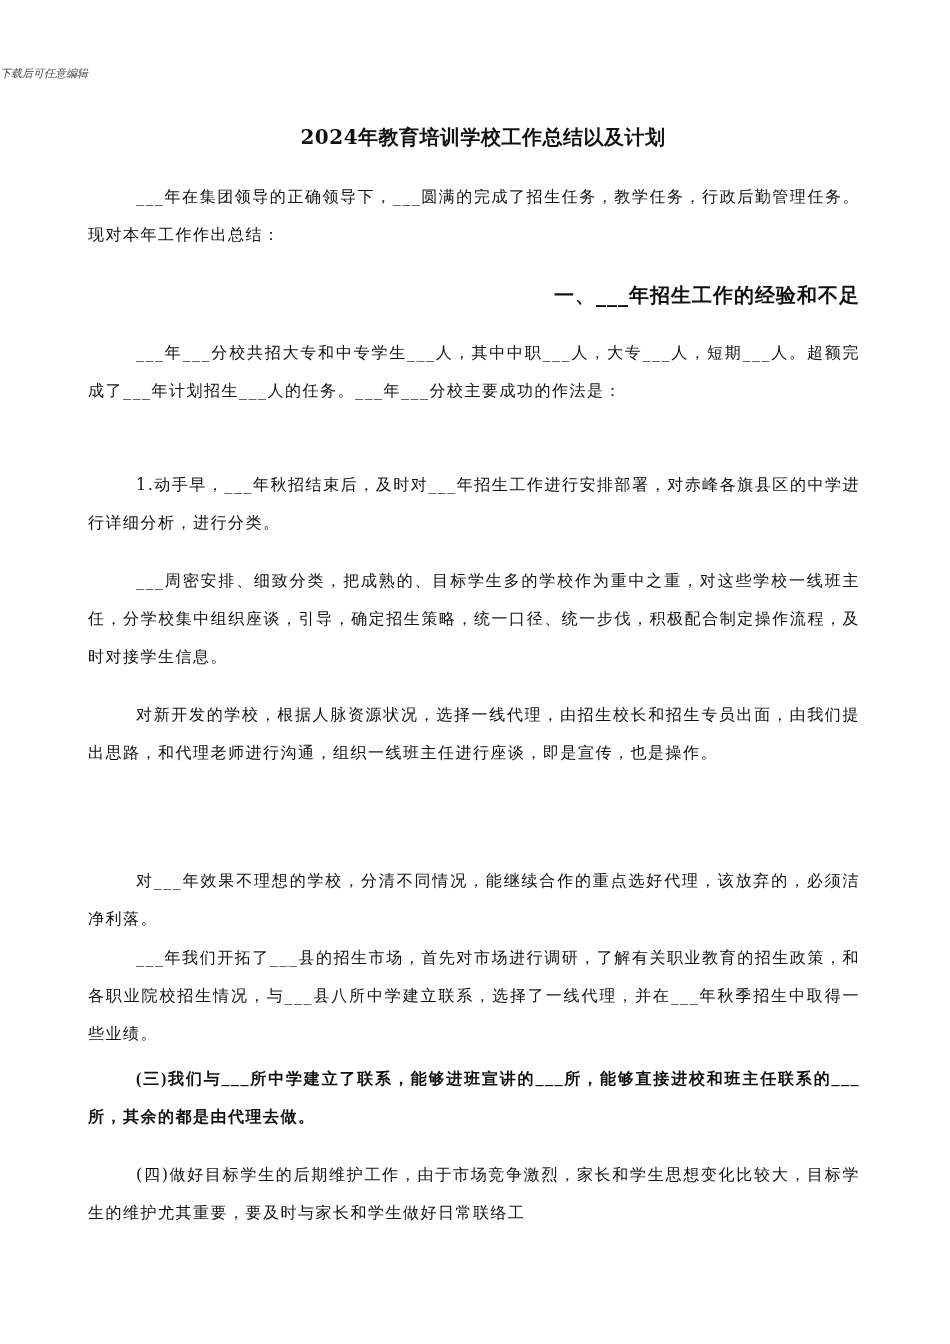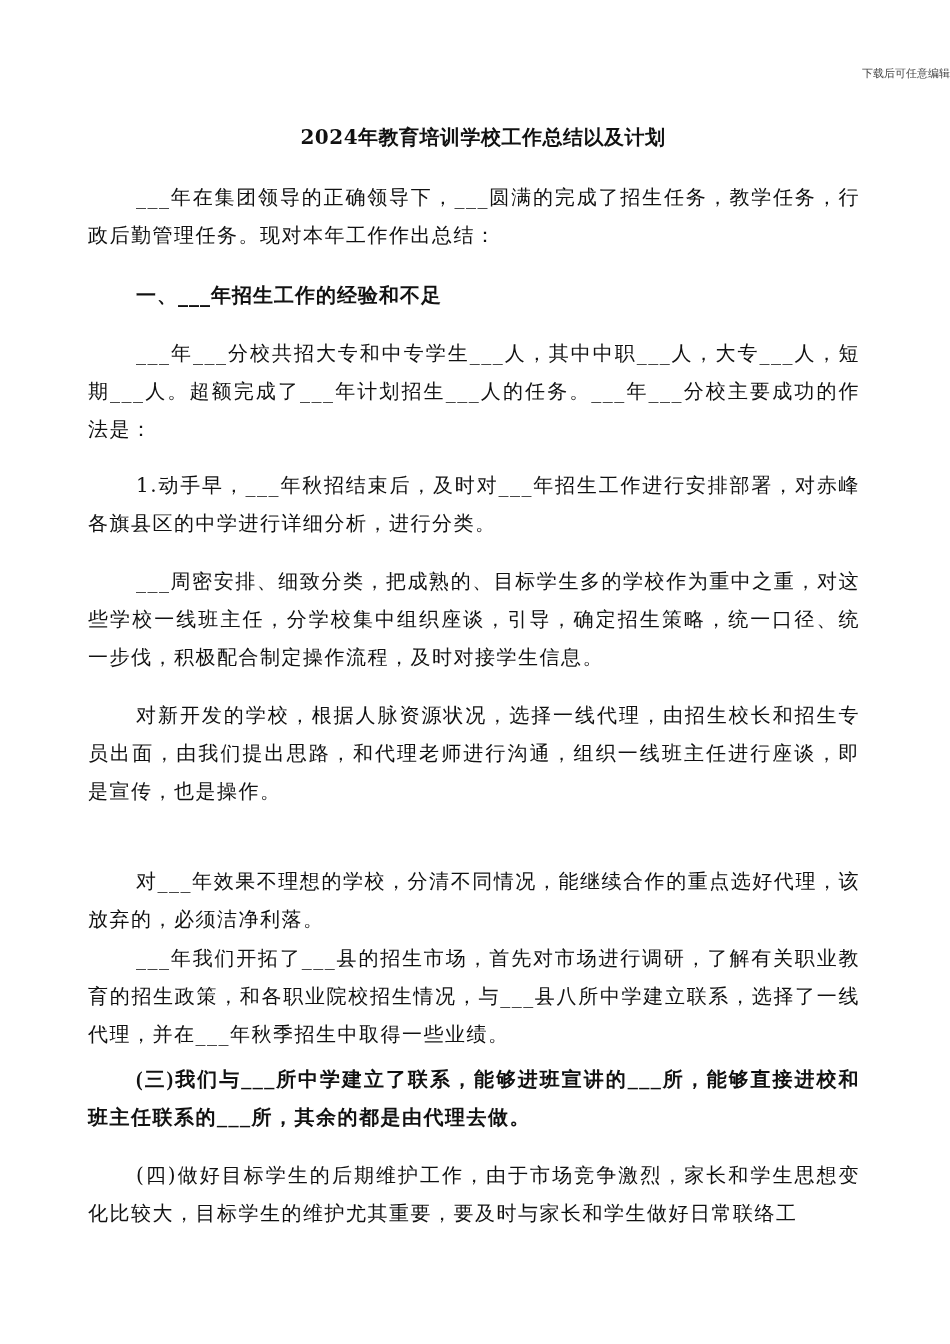--- a/index.html
+++ b/index.html
@@ -2,38 +2,39 @@
 <html><head>
 <meta charset="utf-8">
 <style>
   html, body { margin: 0; padding: 0; background: #ffffff; }
   body {
     width: 950px; height: 1344px; position: relative; overflow: hidden;
     font-family: "DejaVu Serif", "Liberation Serif", serif;
     color: #111111;
   }
   .header-note {
-    position: absolute; top: 66px; left: 0; width: 950px; text-align: right;
-    font-size: 11px; color: #444444;
+    position: absolute; top: 66px; left: 0; width: 950px; text-align: left;
+    font-size: 11px; color: #444444; font-style: italic;
   }
   .title {
     position: absolute; top: 124px; left: 8px; width: 950px; text-align: center;
     font-size: 20px; font-weight: bold; letter-spacing: 0.5px;
   }
   .body-text {
     position: absolute; left: 88px; width: 772px;
   }
   .para {
-    font-size: 20px; line-height: 38px; margin: 0; text-indent: 48px;
+    font-size: 16px; line-height: 38px; margin: 0; text-indent: 48px;
     text-align: justify; letter-spacing: 1.5px;
   }
   .para.bold { font-weight: bold; font-family: Liberation Serif, serif; }
   .heading {
     font-size: 20px; font-weight: bold; line-height: 38px; margin: 0; text-indent: 48px;
     letter-spacing: 1px;
+    text-align: right;
   }
 </style>
 </head>
 <body>
 
 <div class="header-note">下载后可任意编辑</div>
 <div class="title">2024年教育培训学校工作总结以及计划</div>
 
 <div class="body-text" style="top:178px;">
   <p class="para">___年在集团领导的正确领导下，___圆满的完成了招生任务，教学任务，行政后勤管理任务。现对本年工作作出总结：</p>

